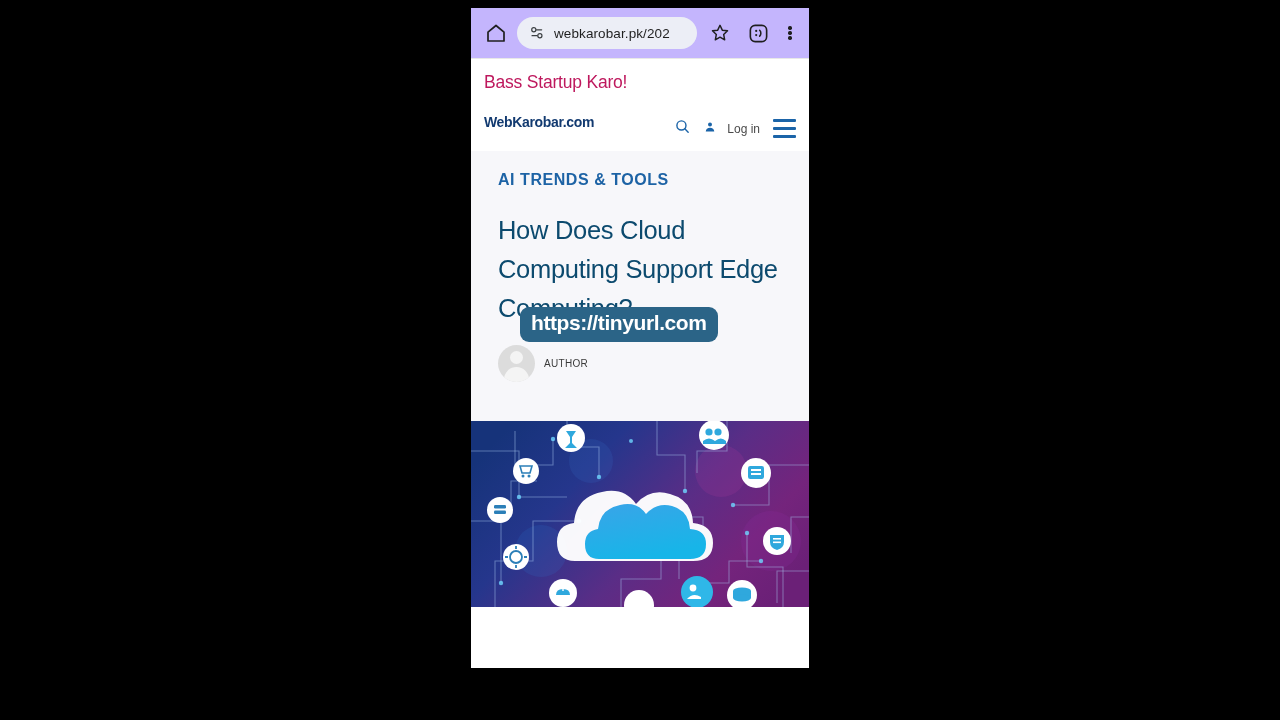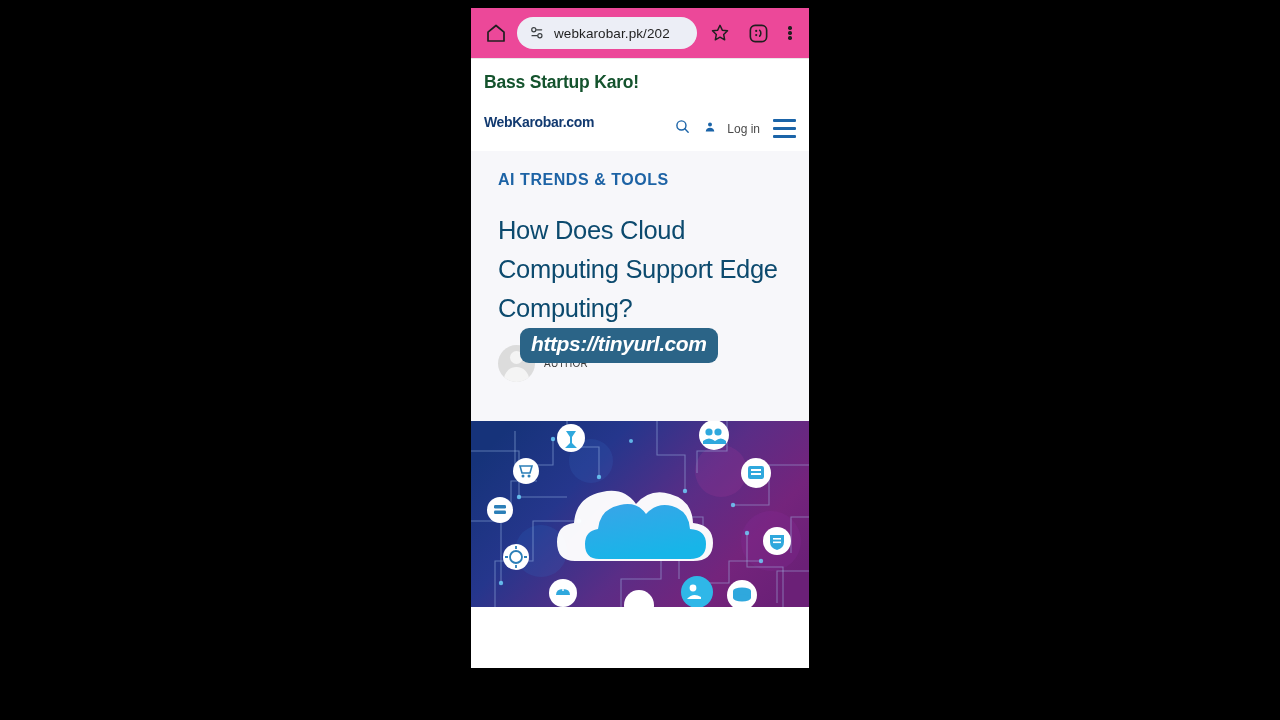--- a/index.html
+++ b/index.html
@@ -36,21 +36,21 @@
     background: #8a8a8a;
     opacity: .55;
   }
   .edge-l { left: 0; }
   .edge-r { right: 0; }
 
   
   #chrome {
     position: relative;
     height: 51px;
-    background: #ec4899;
+    background: #c4b5fd;
     display: flex;
     align-items: center;
     padding: 0 10px 0 12px;
     box-sizing: border-box;
     border-bottom: 1px solid #e8e8e8;
   }
   .chrome-icon {
     flex: none;
     display: flex;
     align-items: center;
@@ -97,22 +97,22 @@
     height: 609px;
     background: #ffffff;
     overflow: hidden;
   }
   #site-header {
     background: #ffffff;
     padding: 14px 13px 0 13px;
   }
   #brand-slogan {
     font-size: 17.5px;
-    font-weight: 700;
-    color: #14532d;
+    font-weight: 400;
+    color: #be185d;
     letter-spacing: -0.2px;
     line-height: 1.1;
   }
   #logo-row {
     display: flex;
     align-items: flex-start;
     justify-content: space-between;
     margin-top: 23px;
   }
   #site-name {
@@ -224,25 +224,24 @@
     font-size: 10px;
     color: #3a3a3a;
     letter-spacing: .3px;
     white-space: nowrap;
   }
 
   
   #url-overlay {
     position: absolute;
     left: 49px;
-    top: 177px;
+    top: 156px;
     width: 232px;
     z-index: 40;
     pointer-events: none;
-    font-style: italic;
   }
   #url-overlay .seg {
     display: inline-block;
     background: #2b6487;
     color: #ffffff;
     font-size: 21px;
     font-weight: 700;
     letter-spacing: -0.4px;
     padding: 5px 11px 7px 11px;
     border-radius: 9px;

